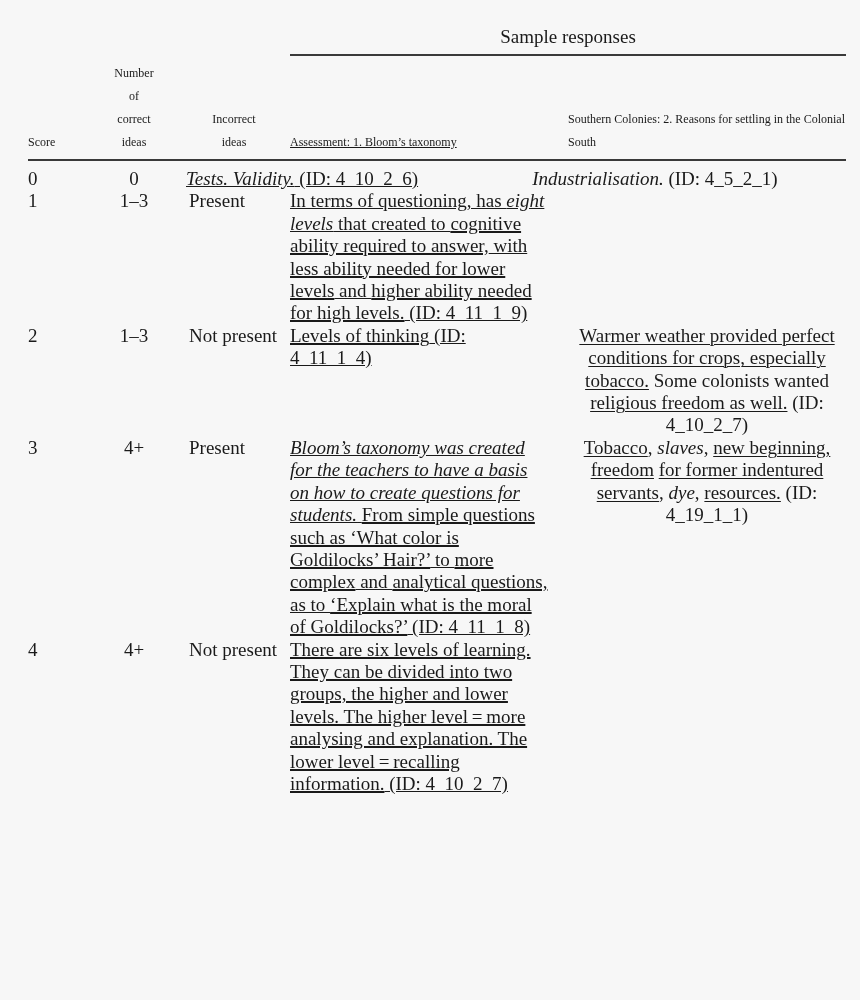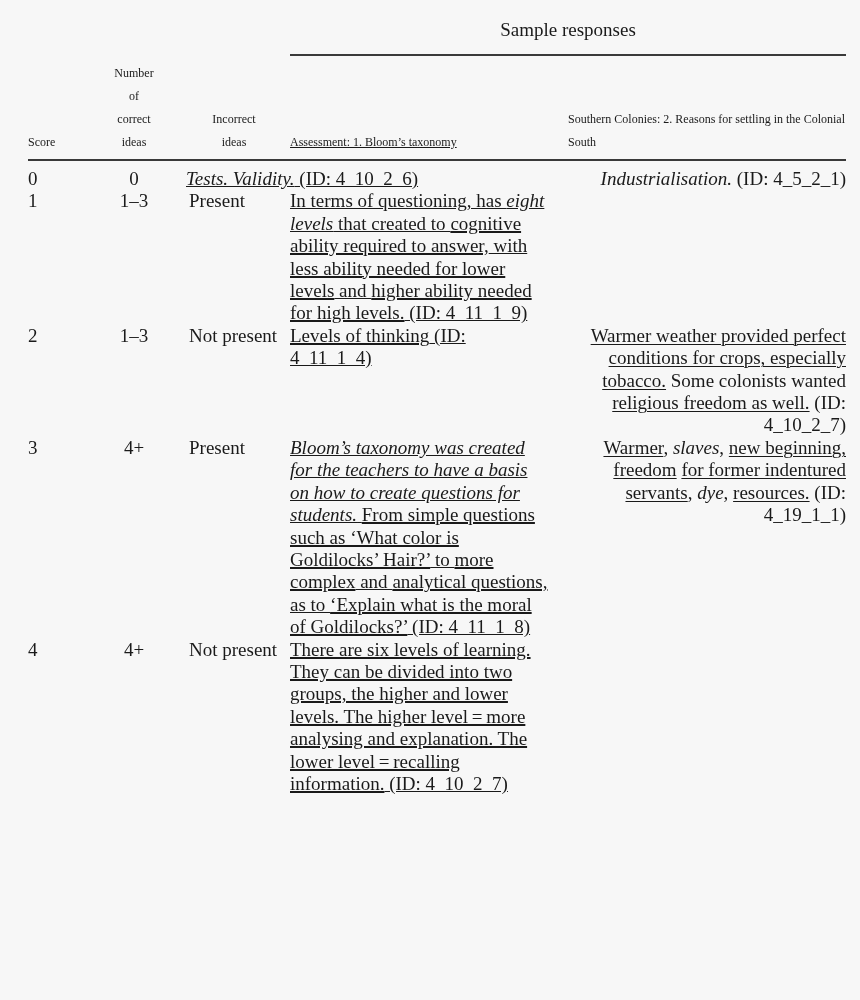--- a/index.html
+++ b/index.html
@@ -35,21 +35,21 @@
     display: flex;
     align-items: flex-end;
     height: 26px;
   }
   .spanner-gap { width: 262px; flex: 0 0 262px; }
   .spanner-label {
     flex: 1 1 auto;
     text-align: center;
     font-size: 19px;
     line-height: 22px;
-    padding-bottom: 13px;
+    padding-bottom: 6px;
   }
 
   .spanner-rule {
     margin-left: 262px;
     width: 556px;
     border-top: 2.2px solid #3a3a3a;
     height: 0;
   }
 
   
@@ -89,21 +89,21 @@
   }
   .row .cell {
     font-size: 19px;
     line-height: 22.4px;
     box-sizing: border-box;
   }
   .row .c-score   { text-align: left; padding-top: 0; }
   .row .c-correct { text-align: center; }
   .row .c-incor   { text-align: left; padding-left: 3px; }
   .row .c-assess  { text-align: left; }
-  .row .c-south   { text-align: right; }
+  .row .c-south   { text-align: center; }
 
   
   u, .u {
     text-decoration: underline;
     text-decoration-thickness: 1px;
     text-underline-offset: 2px;
   }
   i, .i { font-style: italic; }
 
   .cell p { margin: 0; }
@@ -164,21 +164,21 @@
         <div class="cell c-incor">Not present</div>
         <div class="cell c-assess"><span class="u">Levels of thinking</span><span> (ID: 4_11_1_4)</span></div>
         <div class="cell c-south"><span class="u">Warmer weather provided perfect conditions for crops, especially tobacco.</span><span> Some colonists wanted </span><span class="u">religious freedom as well.</span><span> (ID: 4_10_2_7)</span></div>
       </div>
 
       <div class="row">
         <div class="cell c-score">3</div>
         <div class="cell c-correct">4+</div>
         <div class="cell c-incor">Present</div>
         <div class="cell c-assess"><span class="i">Bloom’s taxonomy was created for the teachers to have a basis on how to create questions for students.</span><span> </span><span class="u">From simple questions such as ‘What color is Goldilocks’ Hair?’</span><span> to </span><span class="u">more complex</span><span> and </span><span class="u">analytical questions,</span><span> as to </span><span class="u">‘Explain what is the moral of Goldilocks?’</span><span> (ID: 4_11_1_8)</span></div>
-        <div class="cell c-south"><span class="u">Warmer</span><span>, </span><span class="i">slaves</span><span>, </span><span class="u">new beginning,</span><span> </span><span class="u">freedom</span><span> </span><span class="u">for former indentured servants</span><span>, </span><span class="i">dye</span><span>, </span><span class="u">resources.</span><span> (ID: 4_19_1_1)</span></div>
+        <div class="cell c-south"><span class="u">Tobacco</span><span>, </span><span class="i">slaves</span><span>, </span><span class="u">new beginning,</span><span> </span><span class="u">freedom</span><span> </span><span class="u">for former indentured servants</span><span>, </span><span class="i">dye</span><span>, </span><span class="u">resources.</span><span> (ID: 4_19_1_1)</span></div>
       </div>
 
       <div class="row">
         <div class="cell c-score">4</div>
         <div class="cell c-correct">4+</div>
         <div class="cell c-incor">Not present</div>
         <div class="cell c-assess"><span class="u">There are six levels of learning. They can be divided into two groups, the higher and lower levels. The higher level = more analysing and explanation. The lower level = recalling information.</span><span> (ID: 4_10_2_7)</span></div>
       </div>
 
     </div>

